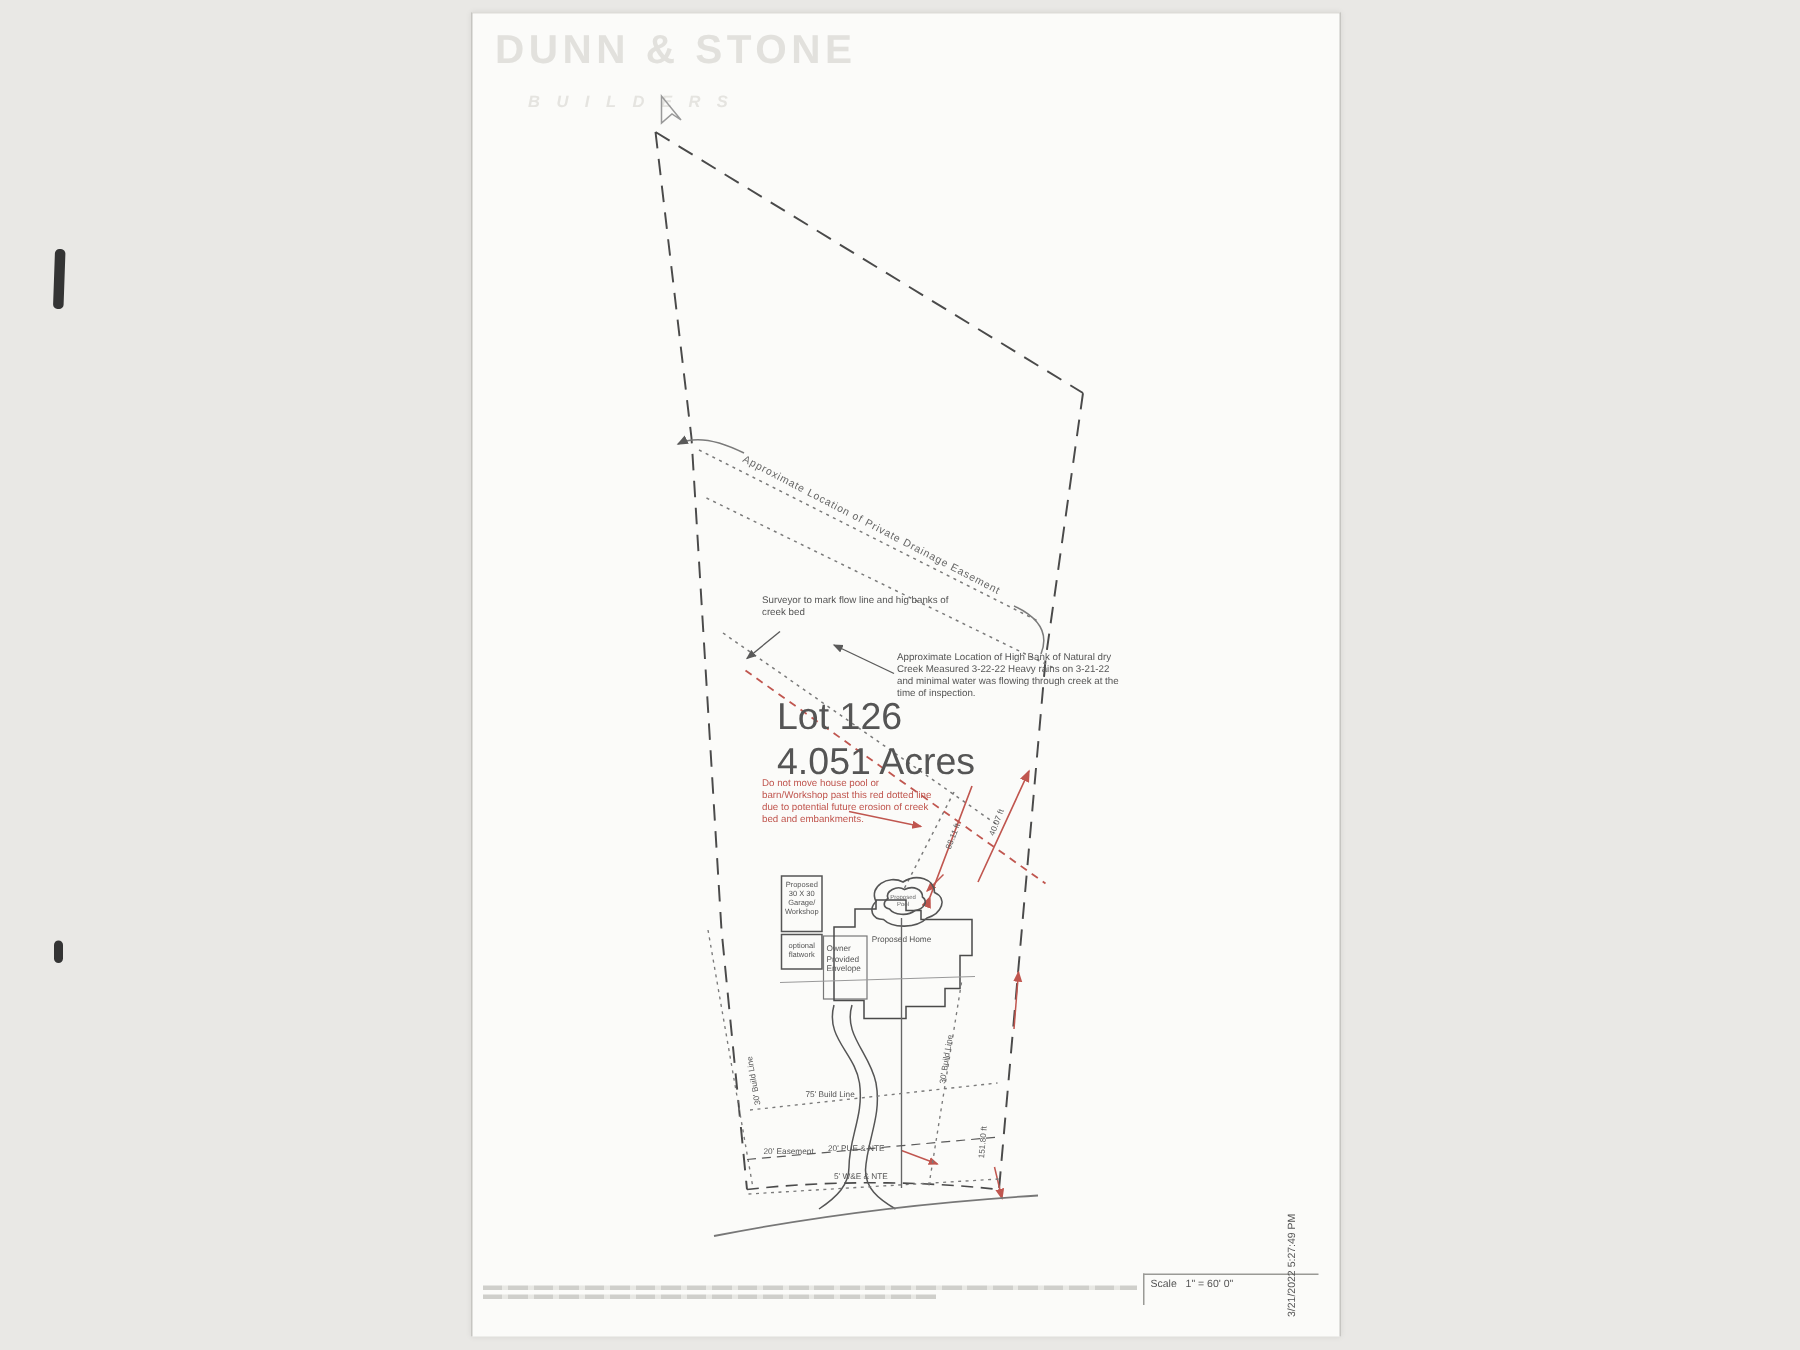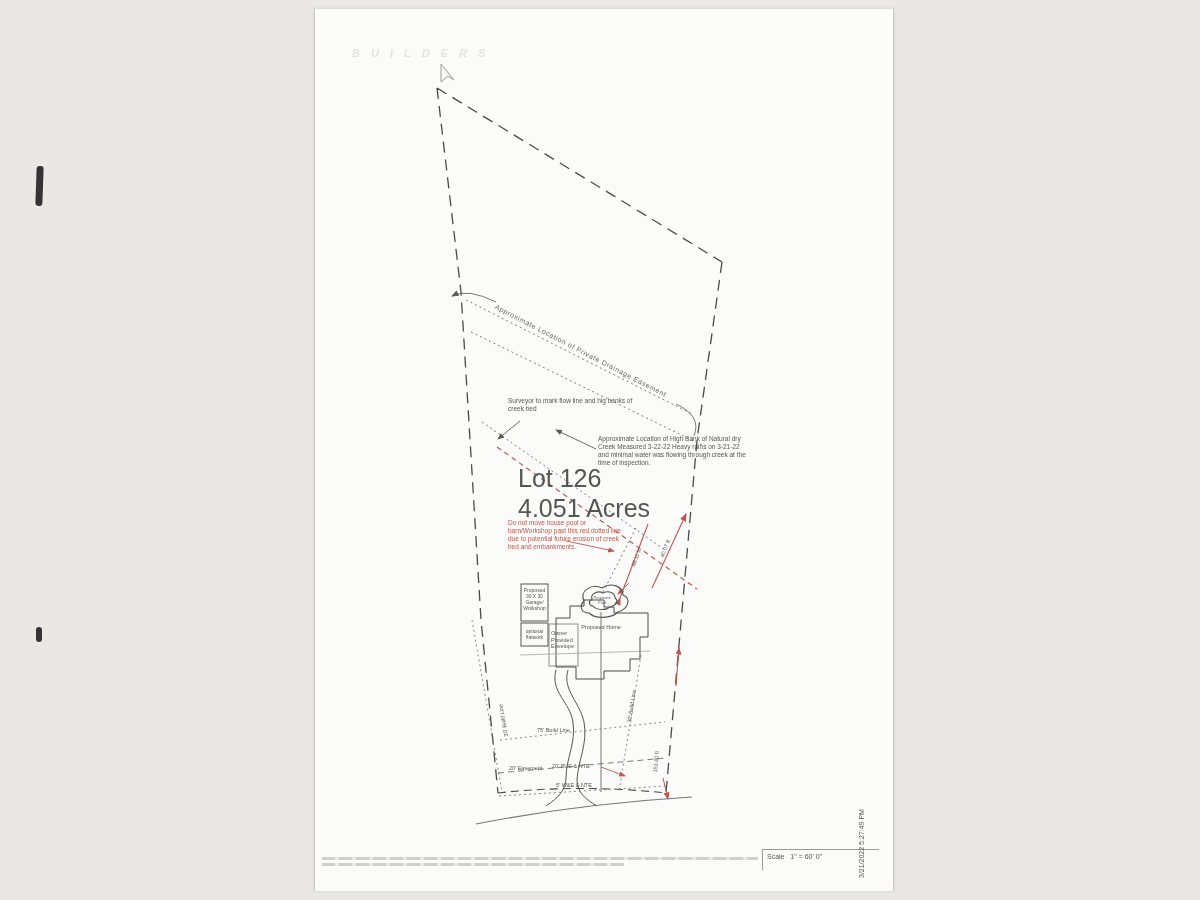--- a/index.html
+++ b/index.html
@@ -4,21 +4,21 @@
 <style>
   html,body{margin:0;padding:0;}
   #screen{position:relative;width:1200px;height:900px;background:#e9e8e5;overflow:hidden;
     font-family:"Liberation Sans",sans-serif;color:#4a4a4a;}
   #paper{position:absolute;left:314px;top:8px;width:578px;height:882px;background:#fbfbf9;
     border-left:1px solid #c6c5c1;border-right:1px solid #c6c5c1;border-top:1px solid #dddcd8;
     box-shadow:0 0 4px rgba(0,0,0,.08);}
   svg#linework{position:absolute;left:0;top:0;width:1200px;height:900px;}
   .abs{position:absolute;}
   .wm1{left:330px;top:18px;font-size:27px;font-weight:bold;letter-spacing:3px;color:#e2e1dd;}
-  .wm2{left:352px;top:47px;font-size:11px;font-weight:bold;letter-spacing:11px;color:#e5e4e0;font-style:italic;}
+  .wm2{left:352px;top:62px;font-size:11px;font-weight:bold;letter-spacing:11px;color:#e5e4e0;font-style:italic;}
   .lot-title{left:518px;top:464px;font-size:25px;line-height:1.18;color:#555;}
   .note{font-size:6.5px;line-height:1.25;color:#555;}
   .note-red{font-size:6.5px;line-height:1.25;color:#c0564f;}
   .tiny{font-size:5px;line-height:1.2;color:#555;}
   .tiny6{font-size:5.5px;line-height:1.2;color:#555;}
   .rot{transform-origin:left top;white-space:nowrap;}
   .dim{font-size:5.5px;color:#5a5a5a;white-space:nowrap;transform-origin:left top;}
   .drainage{left:497px;top:303px;width:220px;font-size:7px;color:#666;letter-spacing:.6px;
     transform:rotate(27.5deg);transform-origin:left top;white-space:nowrap;}
   .surveyor{left:508px;top:397px;width:132px;}
@@ -44,20 +44,21 @@
 <body>
 
 <div id="screen">
 
   <div class="mark" style="left:36px;top:166px;width:7px;height:40px;transform:rotate(2deg);"></div>
   <div class="mark" style="left:36px;top:627px;width:6px;height:15px;"></div>
   <div class="mark" style="left:826px;top:746px;width:9px;height:2px;background:#8a8a86;transform:rotate(-18deg);"></div>
 
   <div id="paper"></div>
 
+  <div class="abs wm1">DUNN &amp; STONE</div>
   <div class="abs wm2">BUILDERS</div>
 
   <svg id="linework" viewBox="0 0 1200 900">
     <defs>
       <marker id="mB" markerWidth="9" markerHeight="8" refX="6.5" refY="3" orient="auto">
           <path d="M0,0 L7.5,3 L0,6 Z" fill="#5a5a5a"></path>
         </marker>
       <marker id="mR" markerWidth="9" markerHeight="8" refX="6.5" refY="3" orient="auto">
           <path d="M0,0 L7.5,3 L0,6 Z" fill="#c0564f"></path>
         </marker>

